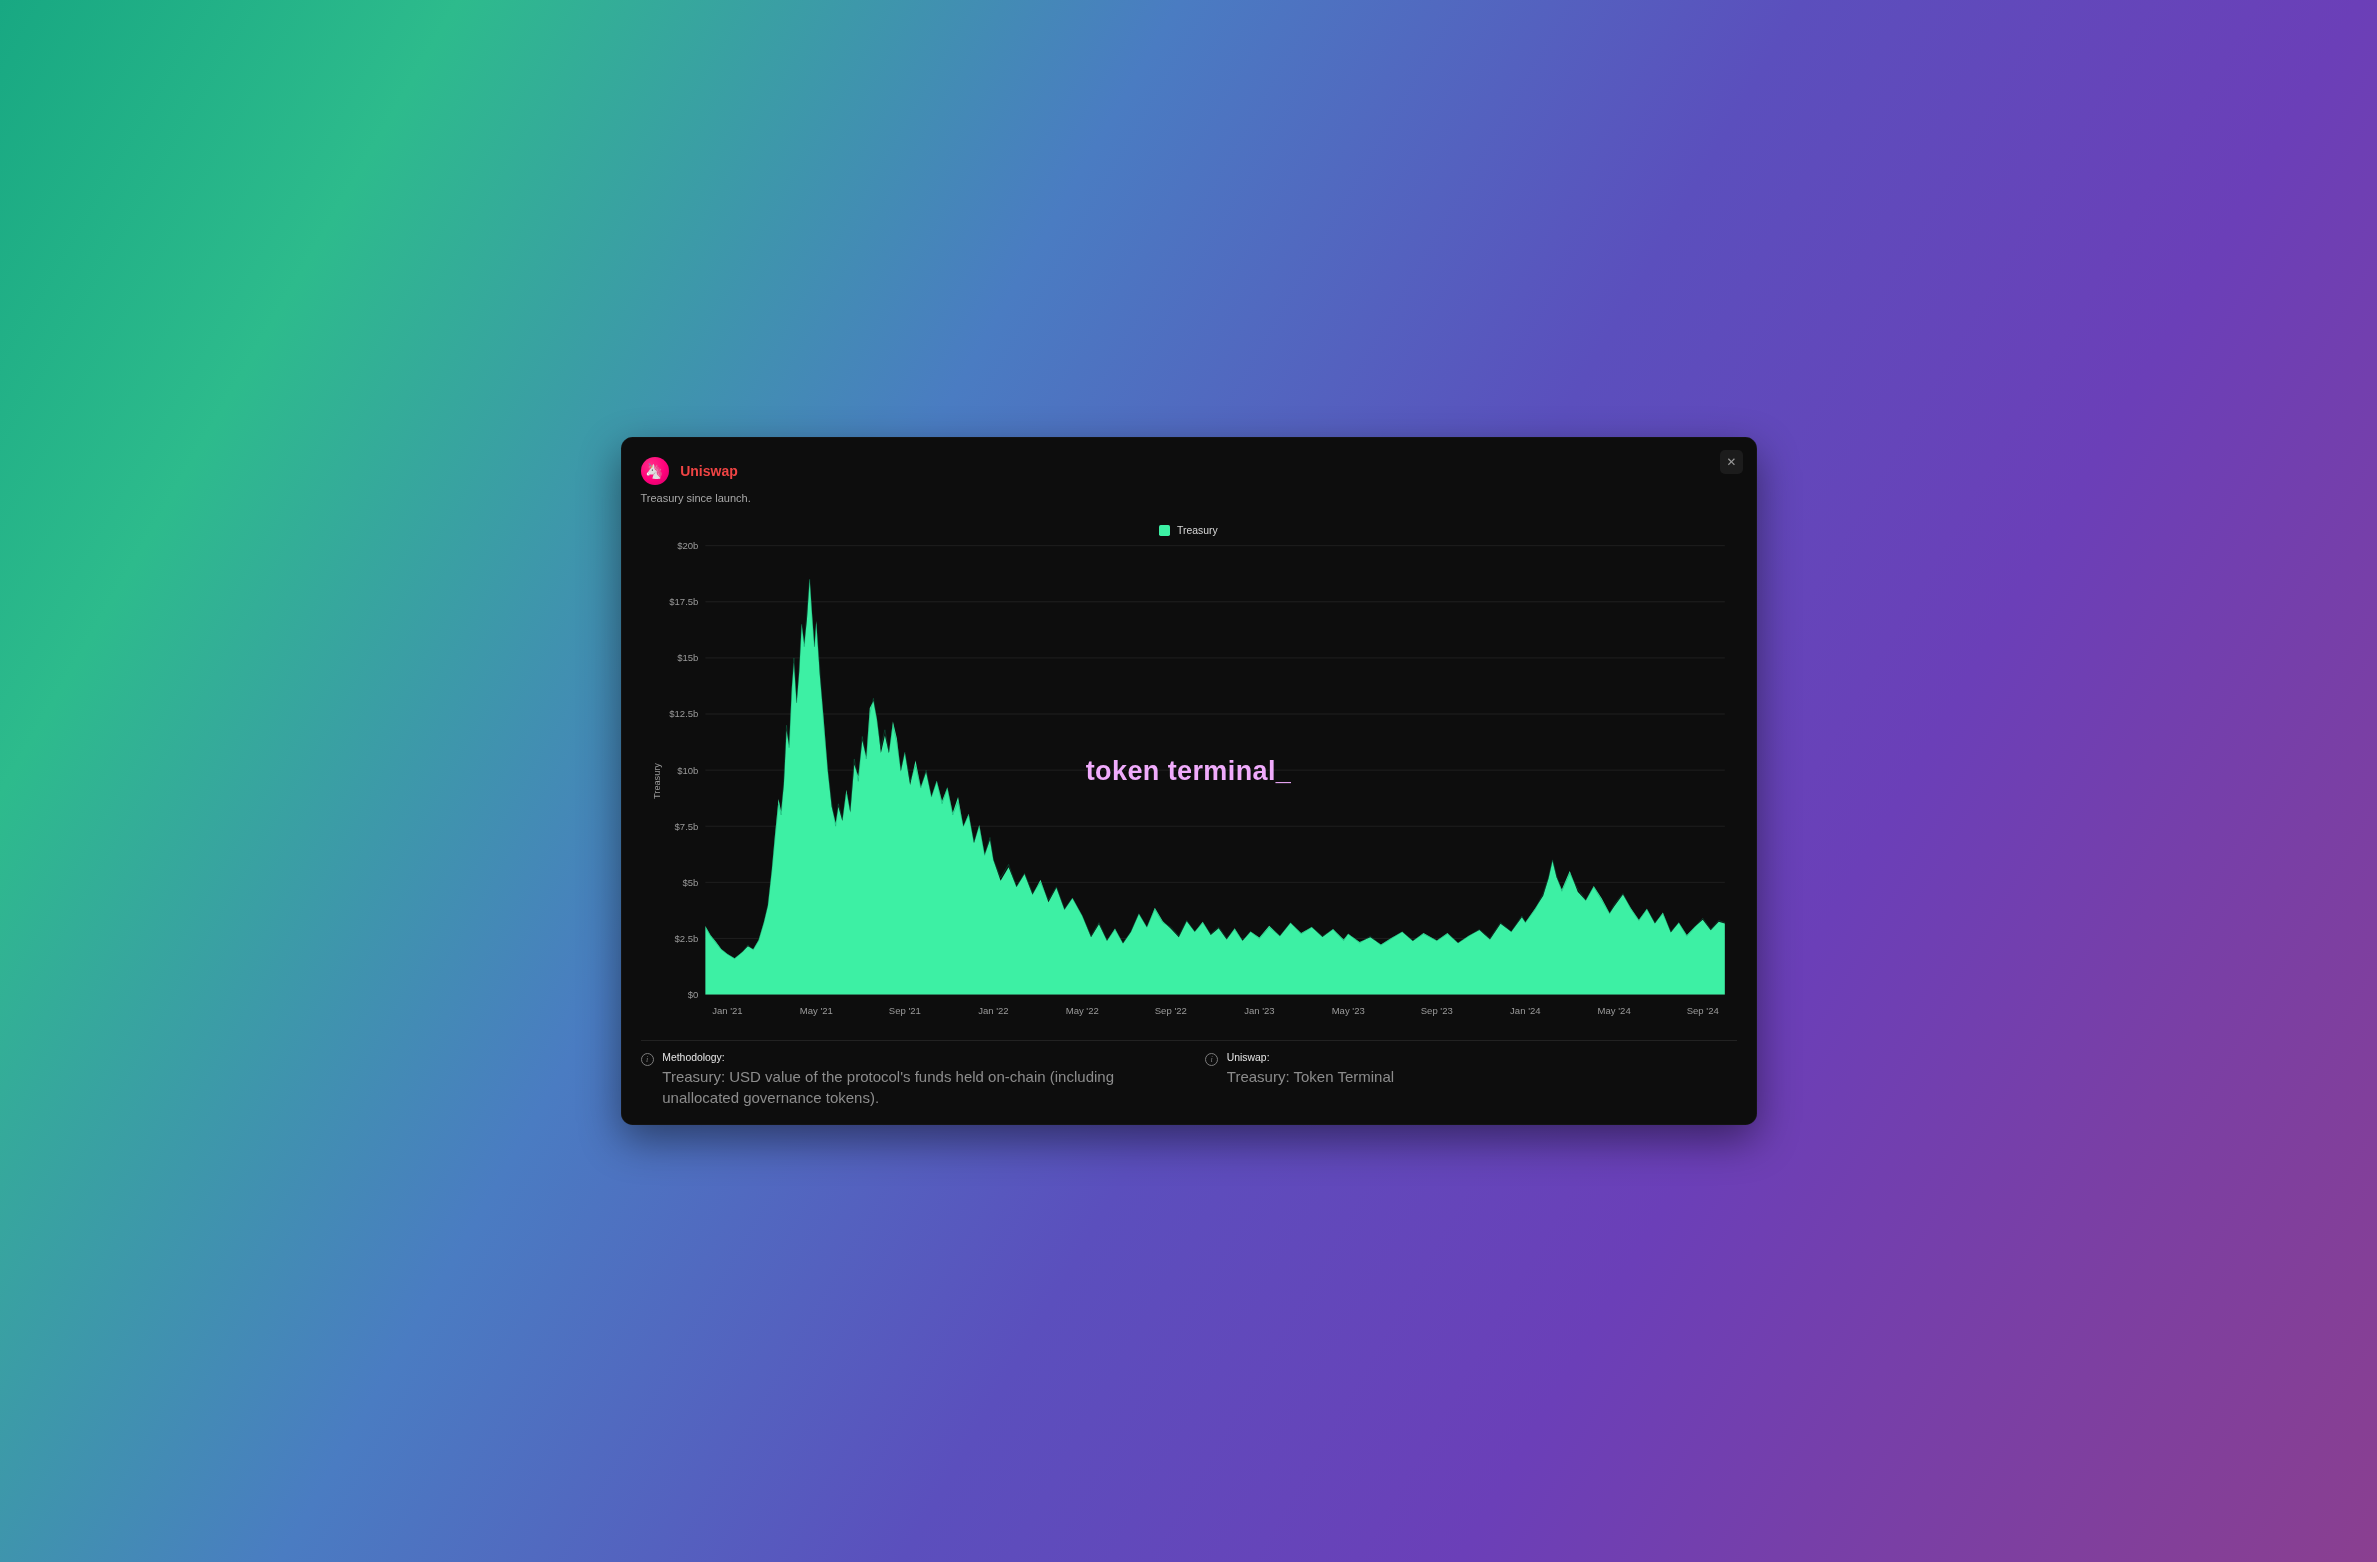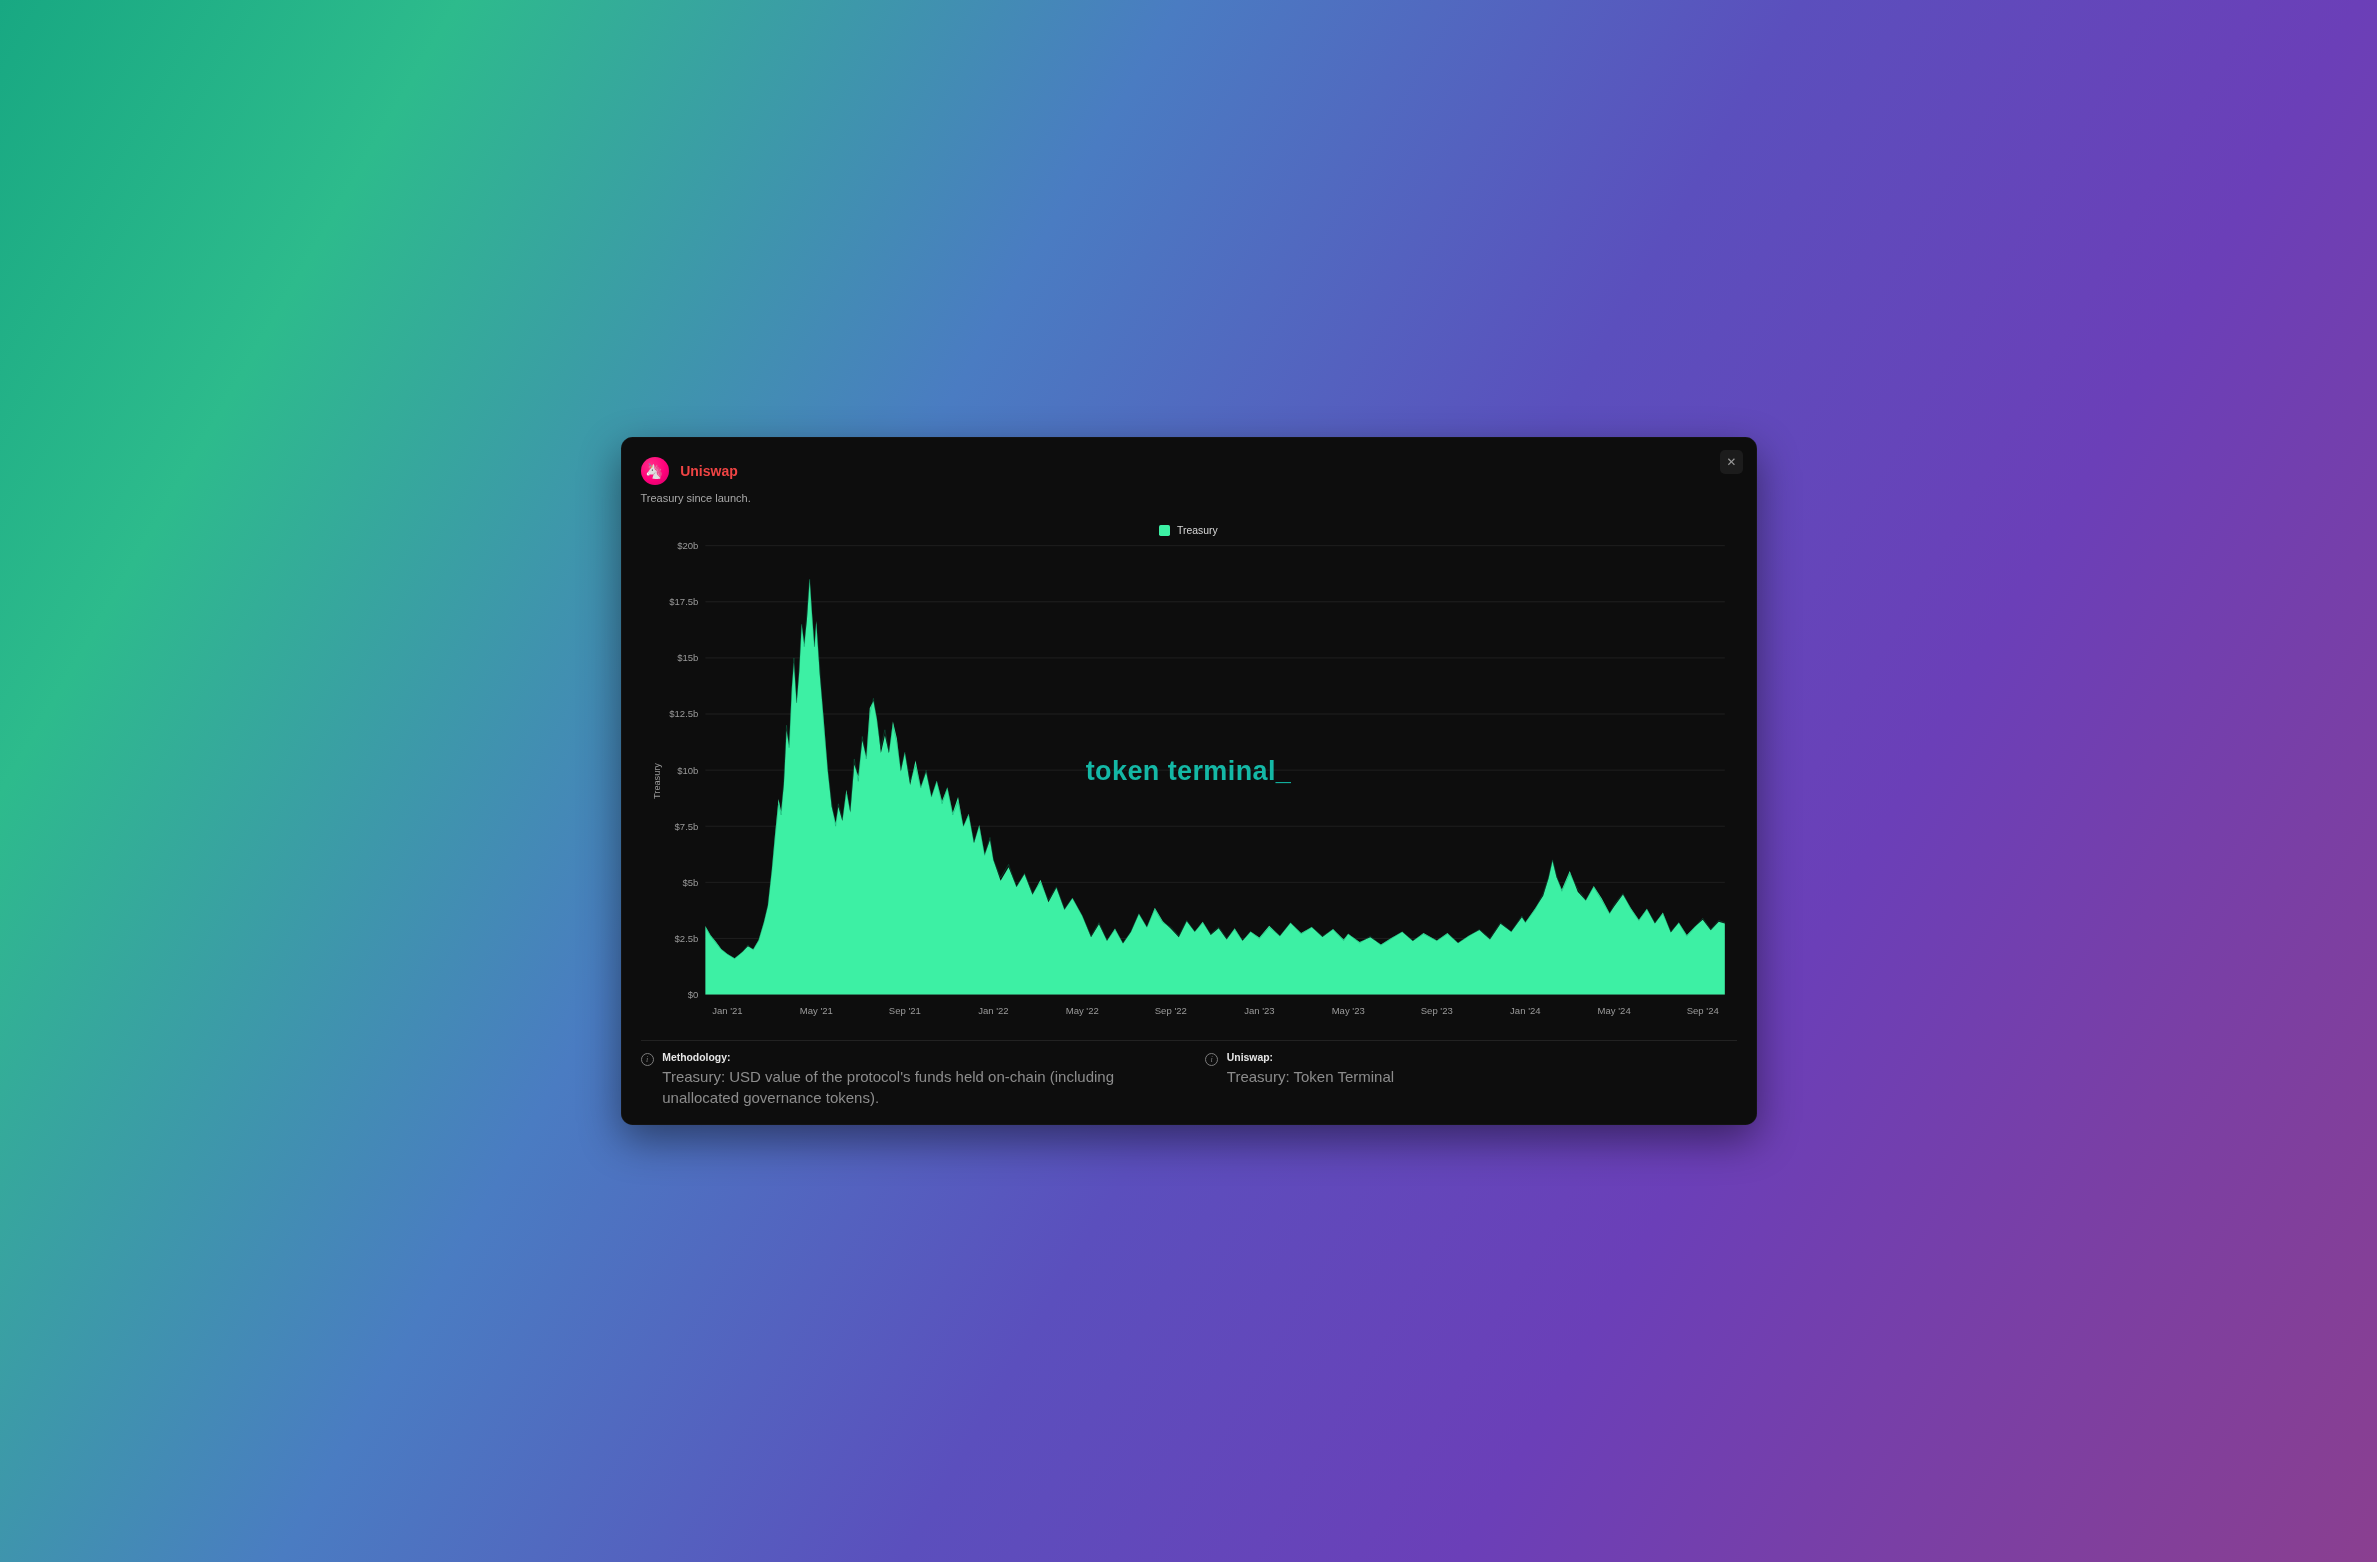--- a/index.html
+++ b/index.html
@@ -35,21 +35,21 @@
     display:flex; align-items:center; justify-content:center;
     color:#fff; font-size:15px;
   }
   .title { font-size:14px; font-weight:600; color:#ef4444;}
   .subtitle { font-size:11px; color:#a8a8a8; margin-top:3.3px; margin-bottom:21px; }
   .legend { display:flex; justify-content:center; align-items:center; gap:6.7px; margin:3.3px 0 1.7px 0; font-size:10.4px; color:#d8d8d8;}
   .swatch { width:11px; height:11px; background:#3df0a4; border-radius:1.7px; }
   .chart-wrap { position:relative; width:100%; }
   .watermark {
     position:absolute; top:48%; left:50%; transform:translate(-50%,-50%);
-    font-size:27px; font-weight:600; color:#14b8a6; letter-spacing:0.4px;
+    font-size:27px; font-weight:600; color:#f0abfc; letter-spacing:0.4px;
     pointer-events:none; white-space:nowrap;
   }
   .y-axis-title {
     position:absolute; left:-1.7px; top:50%;
     transform:translateY(-50%) rotate(-90deg);
     transform-origin:center;
     font-size:9.2px; color:#9a9a9a;
   }
   svg.chart { width:100%; display:block; }
   .grid line { stroke:#232323; stroke-width:1; }
@@ -57,21 +57,21 @@
   .area { fill:#3df0a4; }
   .area-line { stroke:#0a8a5a; stroke-width:0.7; fill:none; opacity:0.55; }
   .divider { height:0.8px; background:#222; margin:15px 0 11.7px 0;}
   .footer { display:flex; gap:33px; flex-wrap:wrap; font-size:10px; color:#cfcfcf;}
   .foot-col { flex:1; min-width:217px; display:flex; gap:8.4px; }
   .info-icon {
     width:13.4px;height:13.4px;border:1.2px solid #7c7c7c;border-radius:50%;
     display:inline-flex;align-items:center;justify-content:center;
     font-size:8.4px;color:#7c7c7c;flex-shrink:0;margin-top:0.8px;font-style:italic;font-family:Georgia,serif;
   }
-  .foot-title { font-size:10.4px; color:#e6e6e6; margin-bottom:3.3px;font-weight:bold;}
+  .foot-title { font-size:10.4px; color:#e6e6e6; margin-bottom:3.3px;}
   .foot-body { font-size:15px; color:#8c8c8c; line-height:1.4;}
 </style>
 </head>
 <body>
 
 <div class="panel">
 
   <button class="close-btn">
     <span>✕</span>
   </button>

